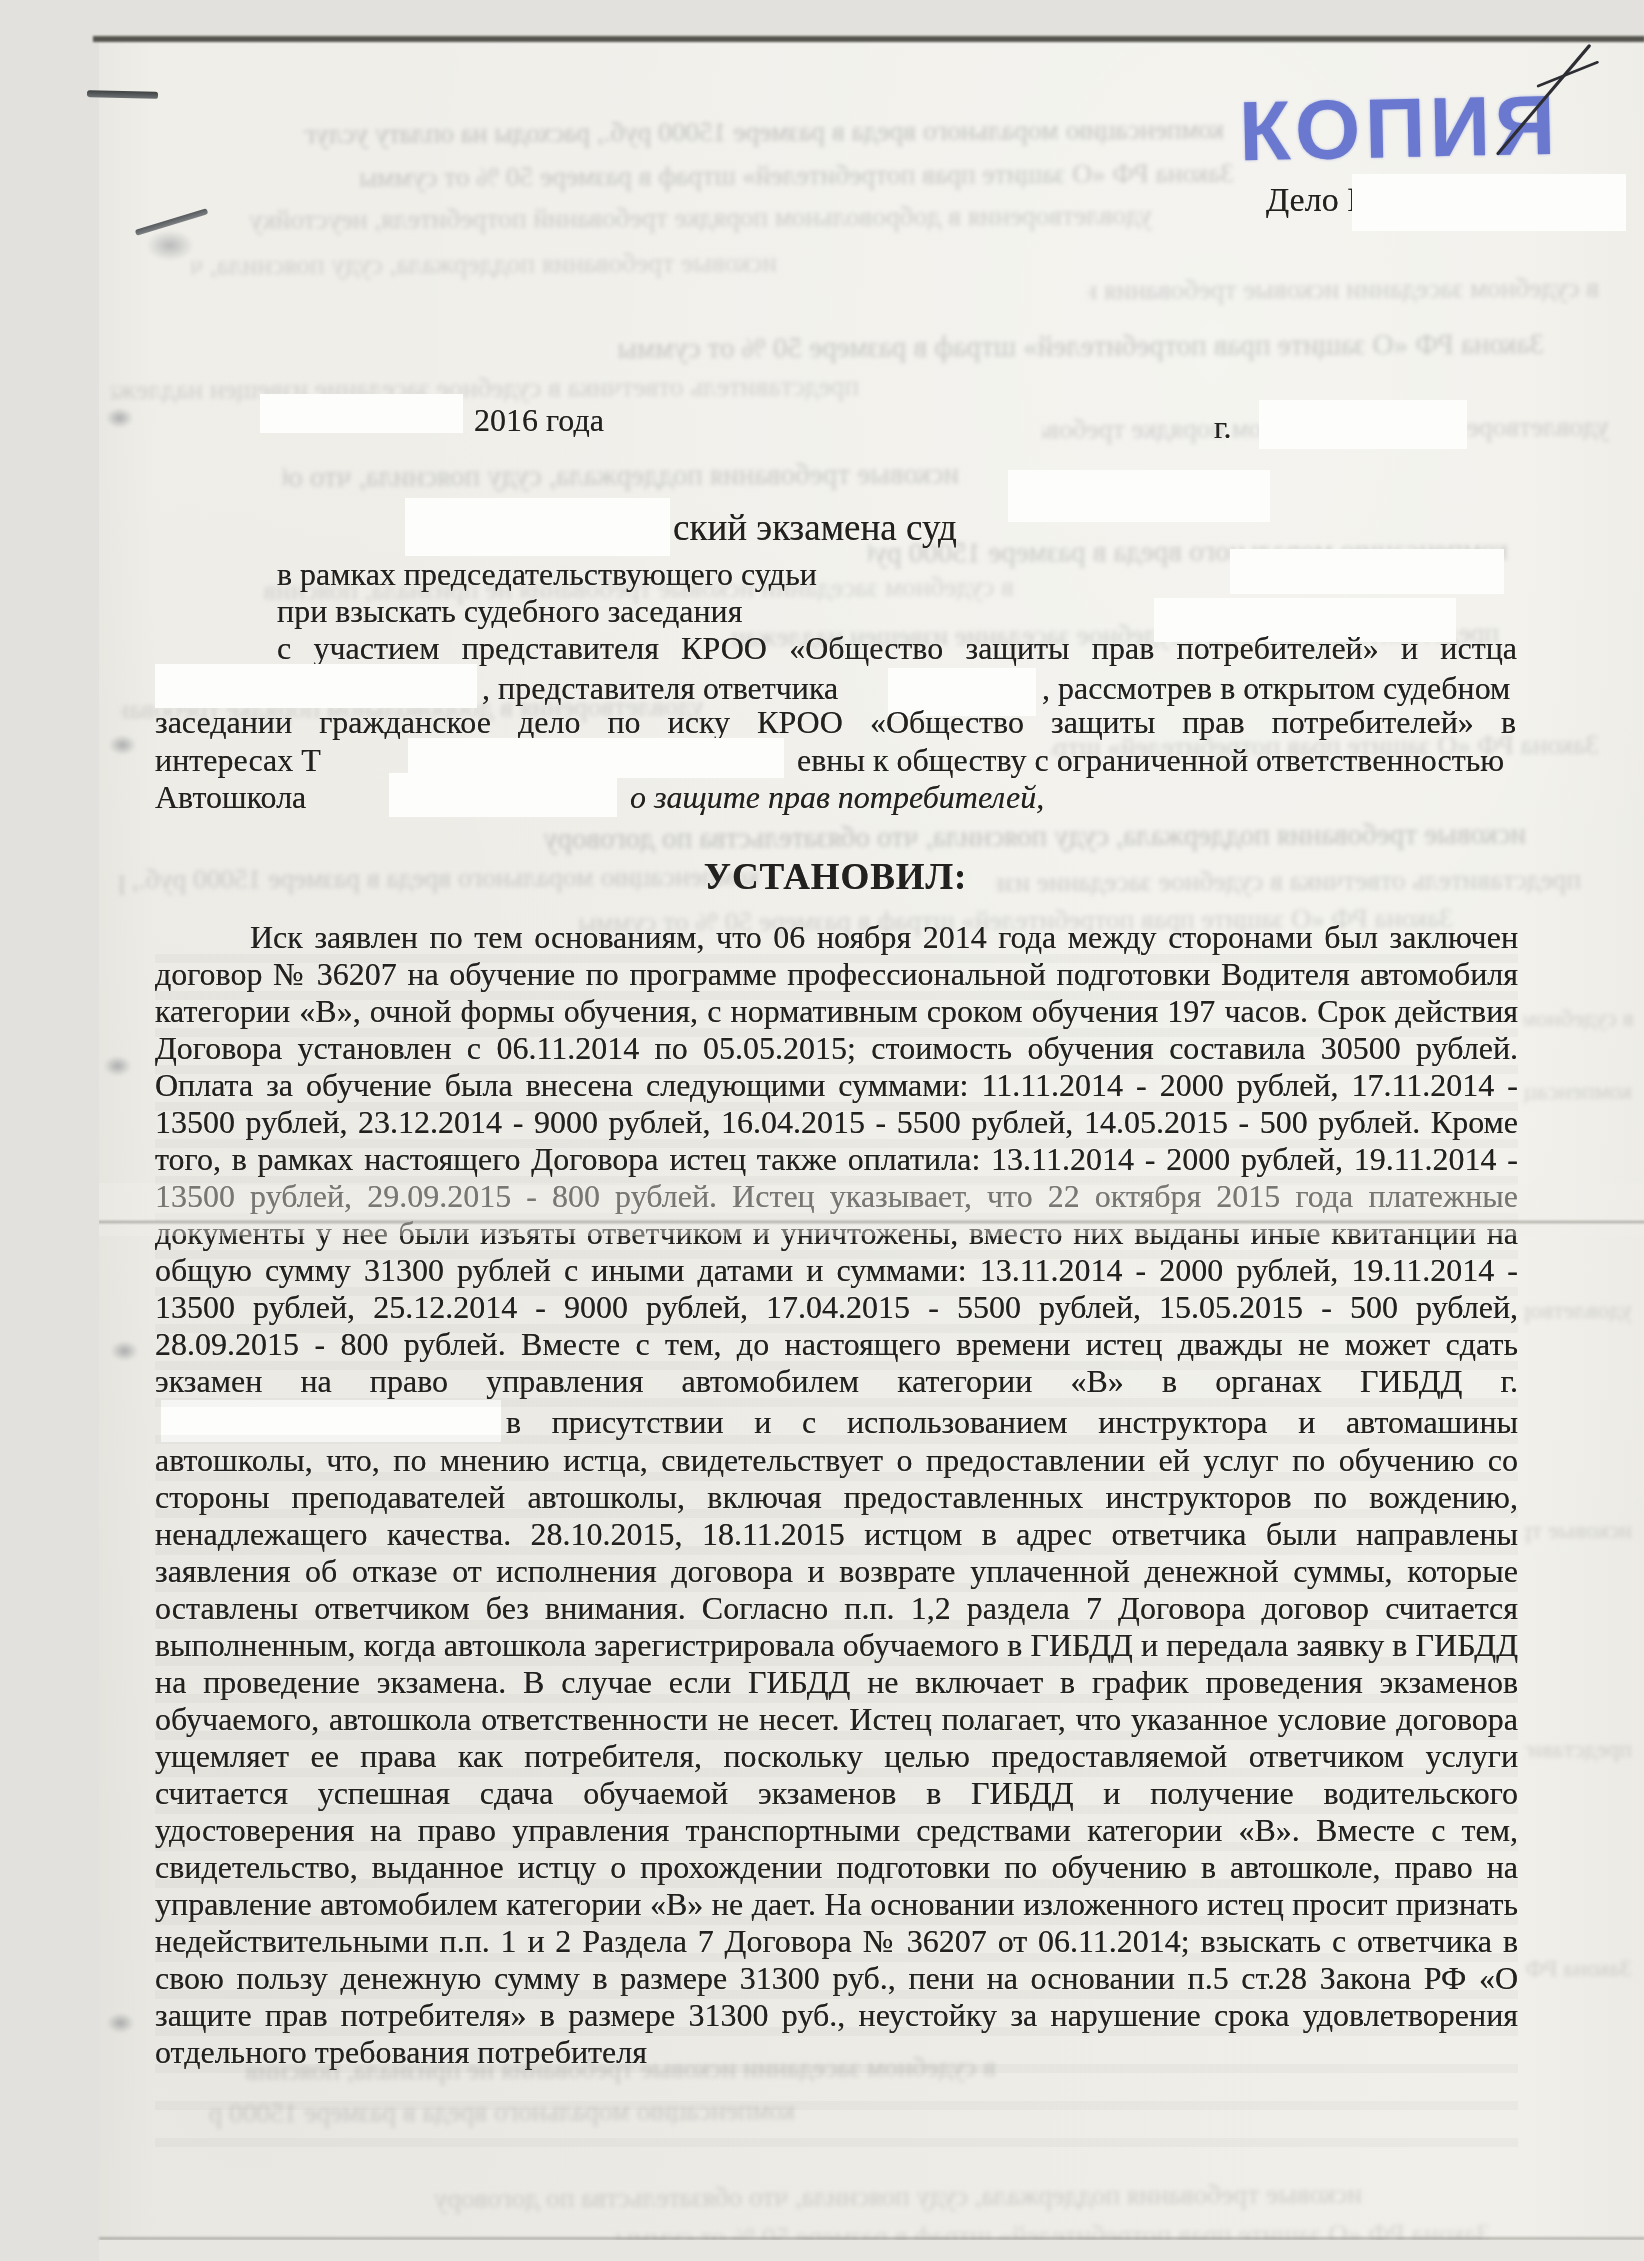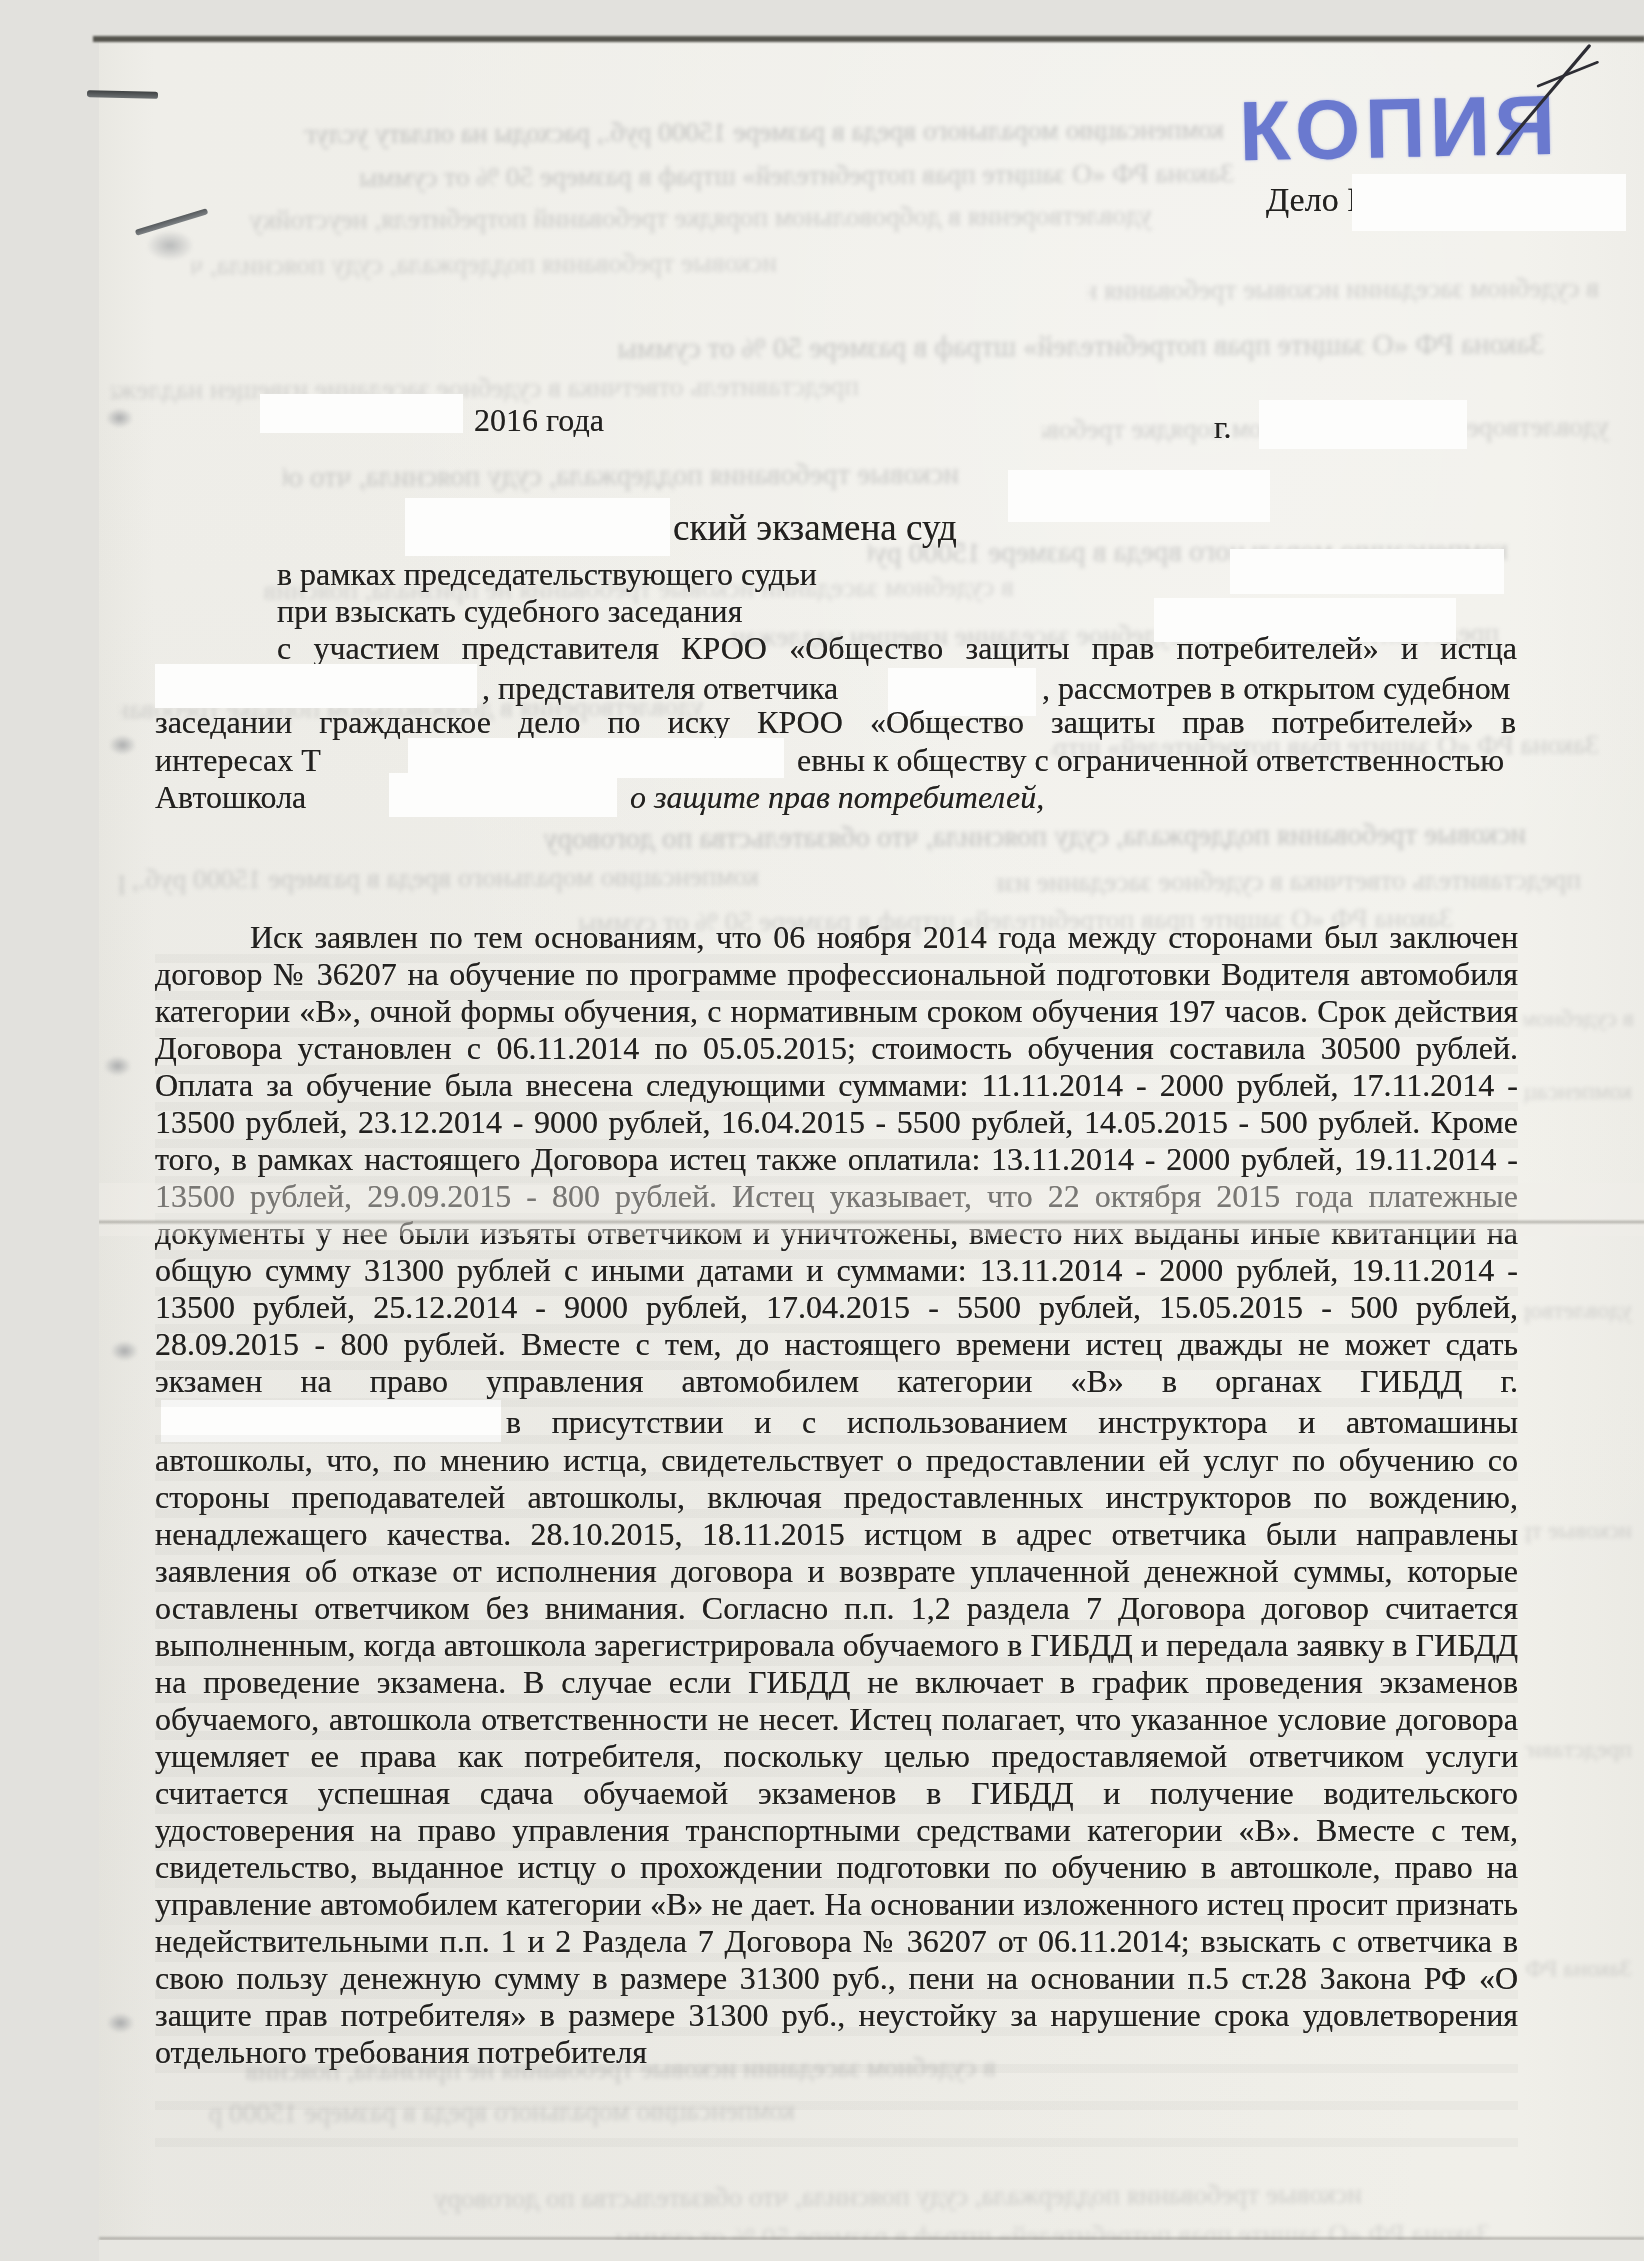--- a/index.html
+++ b/index.html
@@ -125,20 +125,21 @@
   <div class="abs t pre nw" style="left:1042px;top:670px;">, рассмотрев в открытом судебном</div>
 
   <div class="abs t pre nw" style="left:155px;top:742px;">интересах Т</div>
   <div class="redact" style="left:408px;top:738px;width:376px;height:40px;"></div>
   <div class="abs t pre nw" style="left:797px;top:742px;">евны к обществу с ограниченной ответственностью</div>
 
   <div class="abs t pre nw" style="left:155px;top:779px;">Автошкола</div>
   <div class="redact" style="left:389px;top:773px;width:228px;height:44px;"></div>
   <div class="abs t pre nw" style="left:630px;top:779px;font-style:italic;">о защите прав потребителей,</div>
 
+  <div class="abs t" style="left:155px;top:855px;width:1361px;text-align:center;font-weight:bold;font-size:37px;letter-spacing:0.9px;">УСТАНОВИЛ:</div>
 
   <div class="abs t body-text" style="left:155px;top:919px;width:1363px;">
     <span>Иск заявлен по тем основаниям, что 06 ноября 2014 года между сторонами был заключен договор № 36207 на обучение по программе профессиональной подготовки Водителя автомобиля категории «В», очной формы обучения, с нормативным сроком обучения 197 часов. Срок действия Договора установлен с 06.11.2014 по 05.05.2015; стоимость обучения составила 30500 рублей. Оплата за обучение была внесена следующими суммами: 11.11.2014 - 2000 рублей, 17.11.2014 - 13500 рублей, 23.12.2014 - 9000 рублей, 16.04.2015 - 5500 рублей, 14.05.2015 - 500 рублей. Кроме того, в рамках настоящего Договора истец также оплатила: 13.11.2014 - 2000 рублей, 19.11.2014 - 13500 рублей, 29.09.2015 - 800 рублей. Истец указывает, что 22 октября 2015 года платежные документы у нее были изъяты ответчиком и уничтожены, вместо них выданы иные квитанции на общую сумму 31300 рублей с иными датами и суммами: 13.11.2014 - 2000 рублей, 19.11.2014 - 13500 рублей, 25.12.2014 - 9000 рублей, 17.04.2015 - 5500 рублей, 15.05.2015 - 500 рублей, 28.09.2015 - 800 рублей. Вместе с тем, до настоящего времени истец дважды не может сдать экзамен на право управления автомобилем категории «В» в органах ГИБДД г.</span><span class="redact-inline"></span><span>в присутствии и с использованием инструктора и автомашины автошколы, что, по мнению истца, свидетельствует о предоставлении ей услуг по обучению со стороны преподавателей автошколы, включая предоставленных инструкторов по вождению, ненадлежащего качества. 28.10.2015, 18.11.2015 истцом в адрес ответчика были направлены заявления об отказе от исполнения договора и возврате уплаченной денежной суммы, которые оставлены ответчиком без внимания. Согласно п.п. 1,2 раздела 7 Договора договор считается выполненным, когда автошкола зарегистрировала обучаемого в ГИБДД и передала заявку в ГИБДД на проведение экзамена. В случае если ГИБДД не включает в график проведения экзаменов обучаемого, автошкола ответственности не несет. Истец полагает, что указанное условие договора ущемляет ее права как потребителя, поскольку целью предоставляемой ответчиком услуги считается успешная сдача обучаемой экзаменов в ГИБДД и получение водительского удостоверения на право управления транспортными средствами категории «В». Вместе с тем, свидетельство, выданное истцу о прохождении подготовки по обучению в автошколе, право на управление автомобилем категории «В» не дает. На основании изложенного истец просит признать недействительными п.п. 1 и 2 Раздела 7 Договора № 36207 от 06.11.2014; взыскать с ответчика в свою пользу денежную сумму в размере 31300 руб., пени на основании п.5 ст.28 Закона РФ «О защите прав потребителя» в размере 31300 руб., неустойку за нарушение срока удовлетворения отдельного требования потребителя</span>
   </div>
 
   <div class="interline"></div>
 
   <div class="crease-fade"></div>
   <div class="crease"></div>
 

